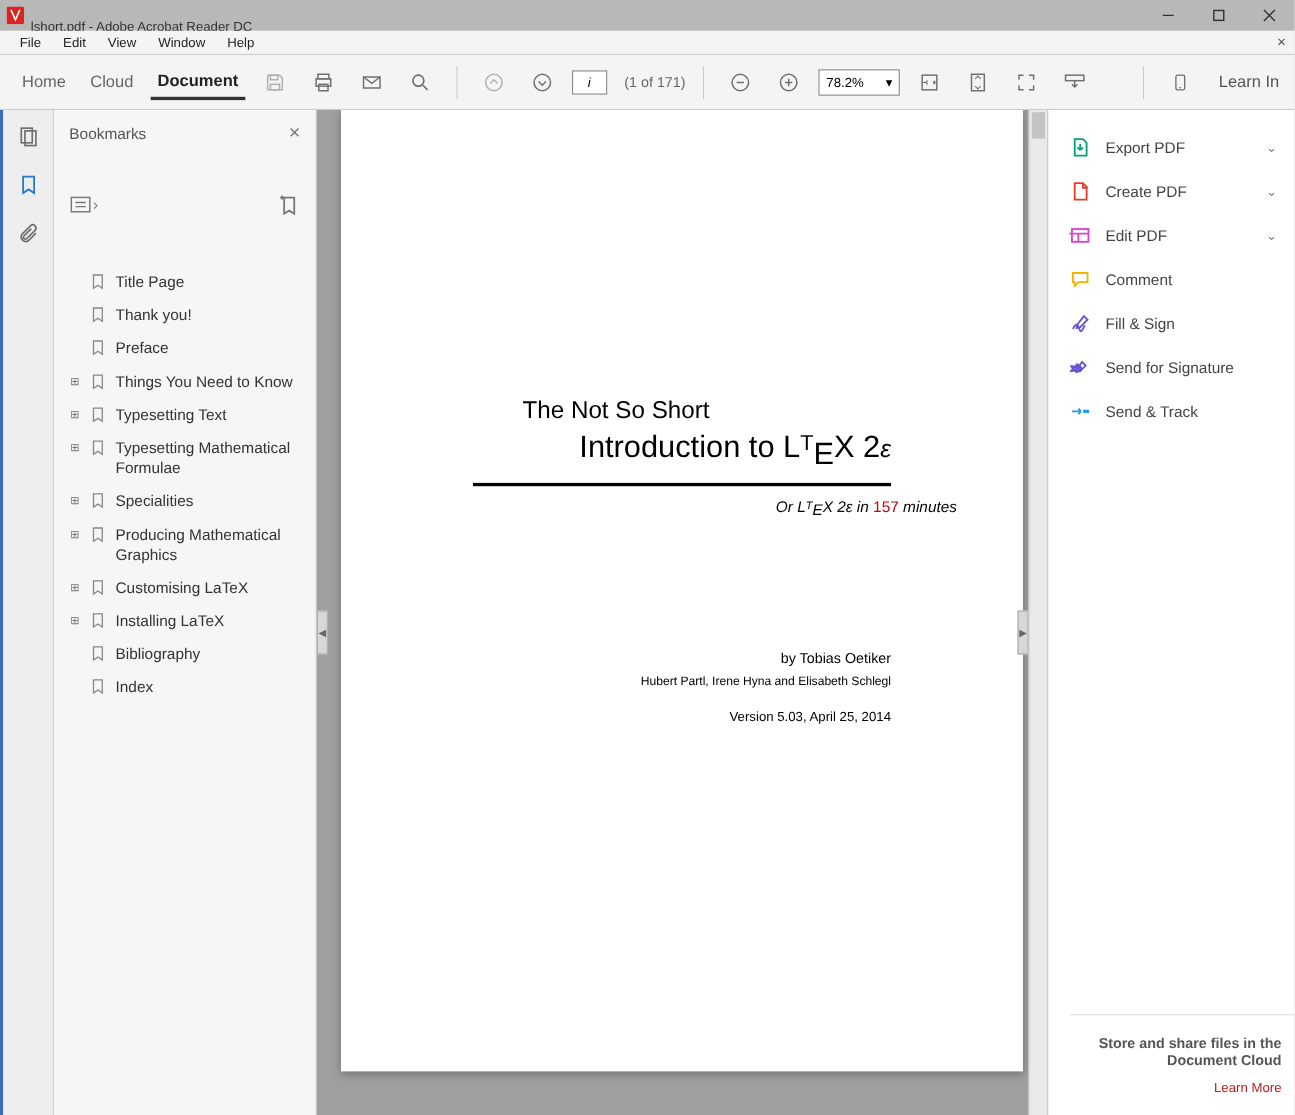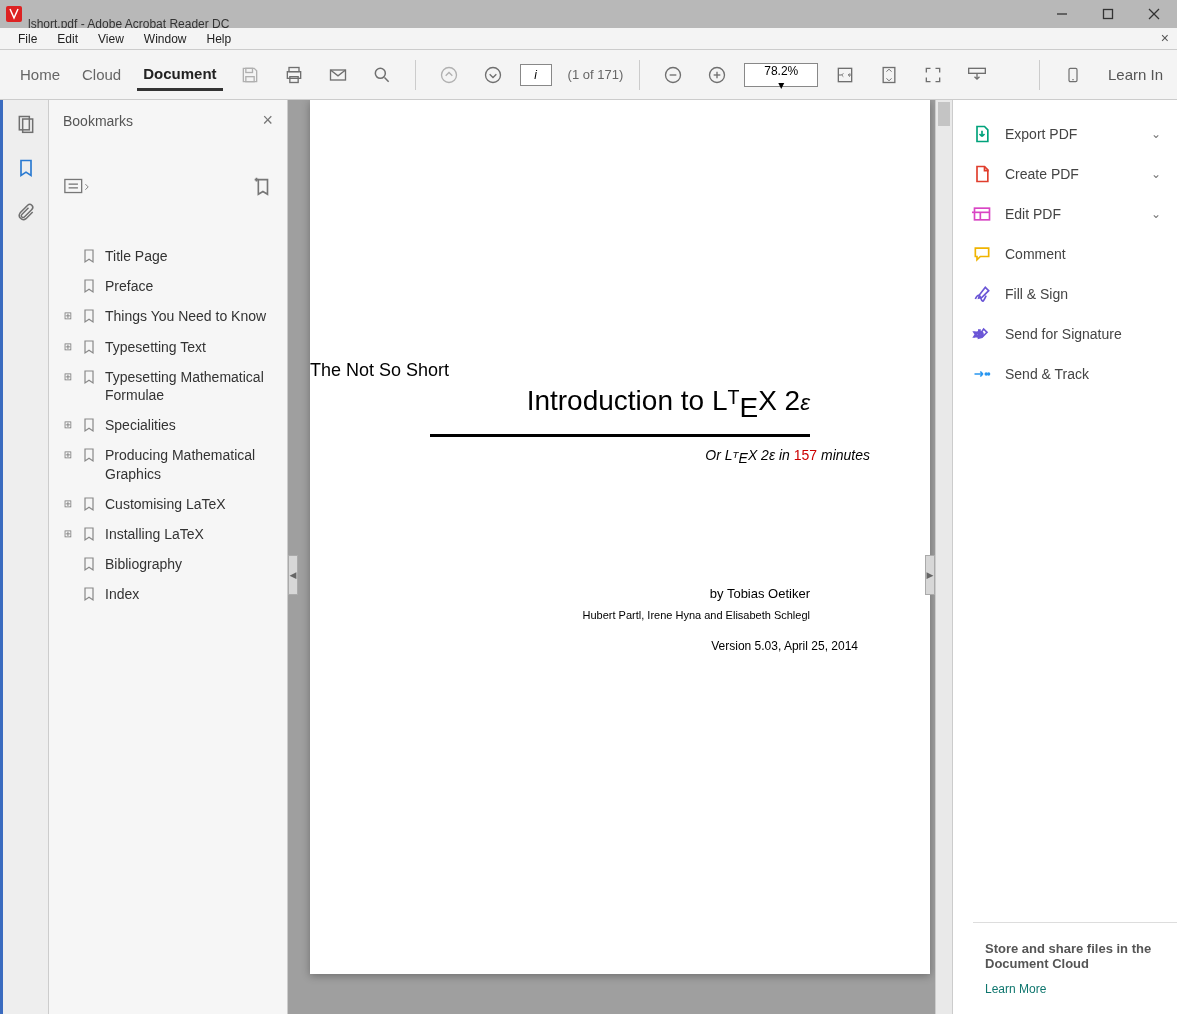--- a/index.html
+++ b/index.html
@@ -19,21 +19,21 @@
 
 
 .tabbar { height: 50px; background: #f4f4f4; border-bottom: 1px solid #ccc; display: flex; align-items: center; padding: 0 14px; gap: 10px; }
 .tabbar .tab { font-size: 15px; color: #666; padding: 6px 6px; }
 .tabbar .tab.active { color: #222; font-weight: 600; border-bottom: 3px solid #333; }
 .tabbar .sep { width: 1px; height: 30px; background: #ccc; margin: 0 6px; }
 .tabbar .ticon { width: 34px; height: 34px; display:flex; align-items:center; justify-content:center; color:#6f6f6f; }
 .tabbar .ticon.disabled { opacity: .5; }
 .tabbar .pgnum { width: 32px; height: 22px; border: 1px solid #888; text-align: center; font-size: 12px; font-style: italic; background:#fff;}
 .tabbar .pgcount { font-size: 13px; color: #666; margin-left:6px;}
-.tabbar .zoomsel { width: 74px; height: 24px; border: 1px solid #888; display:flex; align-items:center; justify-content:space-between; padding:0 6px; font-size:12px; background:#fff;flex-direction:column;}
+.tabbar .zoomsel { width: 74px; height: 24px; border: 1px solid #888; display:flex; align-items:center; justify-content:space-between; padding:0 6px; font-size:12px; background:#fff;}
 .tabbar .spacer { flex: 1; }
 .signin { font-size: 15px; color: #555; margin-left: 8px; }
 
 
 .mainrow { flex: 1; display: flex; min-height: 0; border-left: 3px solid #3a6bbf;}
 .leftrail { width: 46px; background: #eee; border-right: 1px solid #ccc; display:flex; flex-direction:column; align-items:center; padding-top:12px; gap:20px;}
 .leftrail .railicon { color:#6f6f6f; width:24px; height:24px; display:flex; align-items:center; justify-content:center;}
 .leftrail .railicon.active { color:#2a7ad1; }
 
 .bookmarks { width: 239px; background: #f6f6f6; border-right: 1px solid #ccc; display:flex; flex-direction:column;gap:30px; }
@@ -43,39 +43,39 @@
 .bklist { flex:1; overflow:auto; padding: 4px 8px;}
 .bkitem { display:flex; align-items:flex-start; padding: 6px 4px; font-size:14px; color:#333;justify-content:space-between;}
 .bkitemtxt { flex:1; line-height: 1.3;}
 .bkexp { width:14px; color:#777; font-size:10px; text-align:center; margin-top:3px;}
 .bkicon { width:18px; margin:0 6px; color:#888; flex-shrink:0; margin-top:1px;}
 
 .docarea { flex:1; background: #9f9f9f; position:relative; display:flex; justify-content:center; overflow:hidden;}
 .scrollv { position:absolute; right:0; top:0; bottom:0; width:17px; background:#e9e9e9; border-left:1px solid #ccc;}
 .scrollv .thumb { position:absolute; top:2px; left:2px; right:2px; height:24px; background:#c4c4c4;}
 .page { width: 620px; background:#fff; margin-top: 0; box-shadow: 0 2px 8px rgba(0,0,0,.3); height: 874px; position:relative; font-family: Georgia, 'Times New Roman', serif;}
-.pgtitle { text-align:left; font-size: 18px; padding-right: 120px; padding-top: 260px; }
+.pgtitle { text-align:center; font-size: 22px; padding-right: 120px; padding-top: 260px; }
 .pgtitle2{ text-align:right; font-size: 28px; padding-right: 120px; padding-top: 4px;}
 .pgrule { border-top: 3px solid #000; margin: 10px 120px 10px 120px;}
 .pgsub { text-align:right; font-style: italic; font-size:14px; padding-right:60px;}
 .pgsub .rednum{ color:#c00; font-style:normal;}
 .pgauth { text-align:right; font-size:13px; padding-right:120px; padding-top:120px;}
 .pgauth2 { text-align:right; font-size:11px; padding-right:120px; padding-top:8px;}
-.pgver { text-align:right; font-size:12px; padding-right:72px; padding-top:18px;}
+.pgver { text-align:right; font-size:12px; padding-right:120px; padding-top:18px;}
 .collapse-handle { position:absolute; width:10px; height:40px; background:#d7d7d7; border:1px solid #aaa; display:flex; align-items:center; justify-content:center; color:#666; font-size:9px;}
 .collapse-handle.left{ left:0; top: 455px;}
 .collapse-handle.right{ right:17px; top:455px;}
 
 .rightpanel { width: 225px; background:#fff; border-left:1px solid #ccc; display:flex; flex-direction:column; padding-top:14px;}
 .rtool { display:flex; align-items:center; padding: 10px 16px; font-size:14px; color:#444;}
 .rtool .ricon { width:26px; height:20px; margin-right:10px; display:flex; align-items:center; justify-content:center;}
 .rtool .rlabel { flex:1;}
 .rtool .chev { color:#777; font-size:12px;}
-.rpromo { margin-top:auto; border-top:1px solid #ddd; text-align:left; padding: 18px 12px; font-size:13px; color:#555;margin-left:20px;}
-.rpromo a { color:#0f766e; text-decoration:none; font-size:12px;}
+.rpromo { margin-top:auto; border-top:1px solid #ddd; text-align:right; padding: 18px 12px; font-size:13px; color:#555;margin-left:20px;}
+.rpromo a { color:#b91c1c; text-decoration:none; font-size:12px;}
 
 svg { display:block; }
 </style>
 </head>
 <body>
 
 <div class="titlebar">
   <span class="appicon">
     <svg width="16" height="16">
         <rect width="16" height="16" fill="#d22" rx="2"></rect>
@@ -268,20 +268,29 @@
           </span>
           <span class="bkitemtxt">Title Page</span>
         </div>
         <div class="bkitem">
           <span class="bkexp"></span>
           <span class="bkicon">
             <svg width="16" height="16" viewBox="0 0 24 24" fill="none" stroke="currentColor" stroke-width="1.8">
               <path d="M6 3h12v18l-6-4-6 4z"></path>
             </svg>
           </span>
+          <span class="bkitemtxt">Thank you!</span>
+        </div>
+        <div class="bkitem">
+          <span class="bkexp"></span>
+          <span class="bkicon">
+            <svg width="16" height="16" viewBox="0 0 24 24" fill="none" stroke="currentColor" stroke-width="1.8">
+              <path d="M6 3h12v18l-6-4-6 4z"></path>
+            </svg>
+          </span>
           <span class="bkitemtxt">Preface</span>
         </div>
         <div class="bkitem">
           <span class="bkexp">⊞</span>
           <span class="bkicon">
             <svg width="16" height="16" viewBox="0 0 24 24" fill="none" stroke="currentColor" stroke-width="1.8">
               <path d="M6 3h12v18l-6-4-6 4z"></path>
             </svg>
           </span>
           <span class="bkitemtxt">Things You Need to Know</span>

